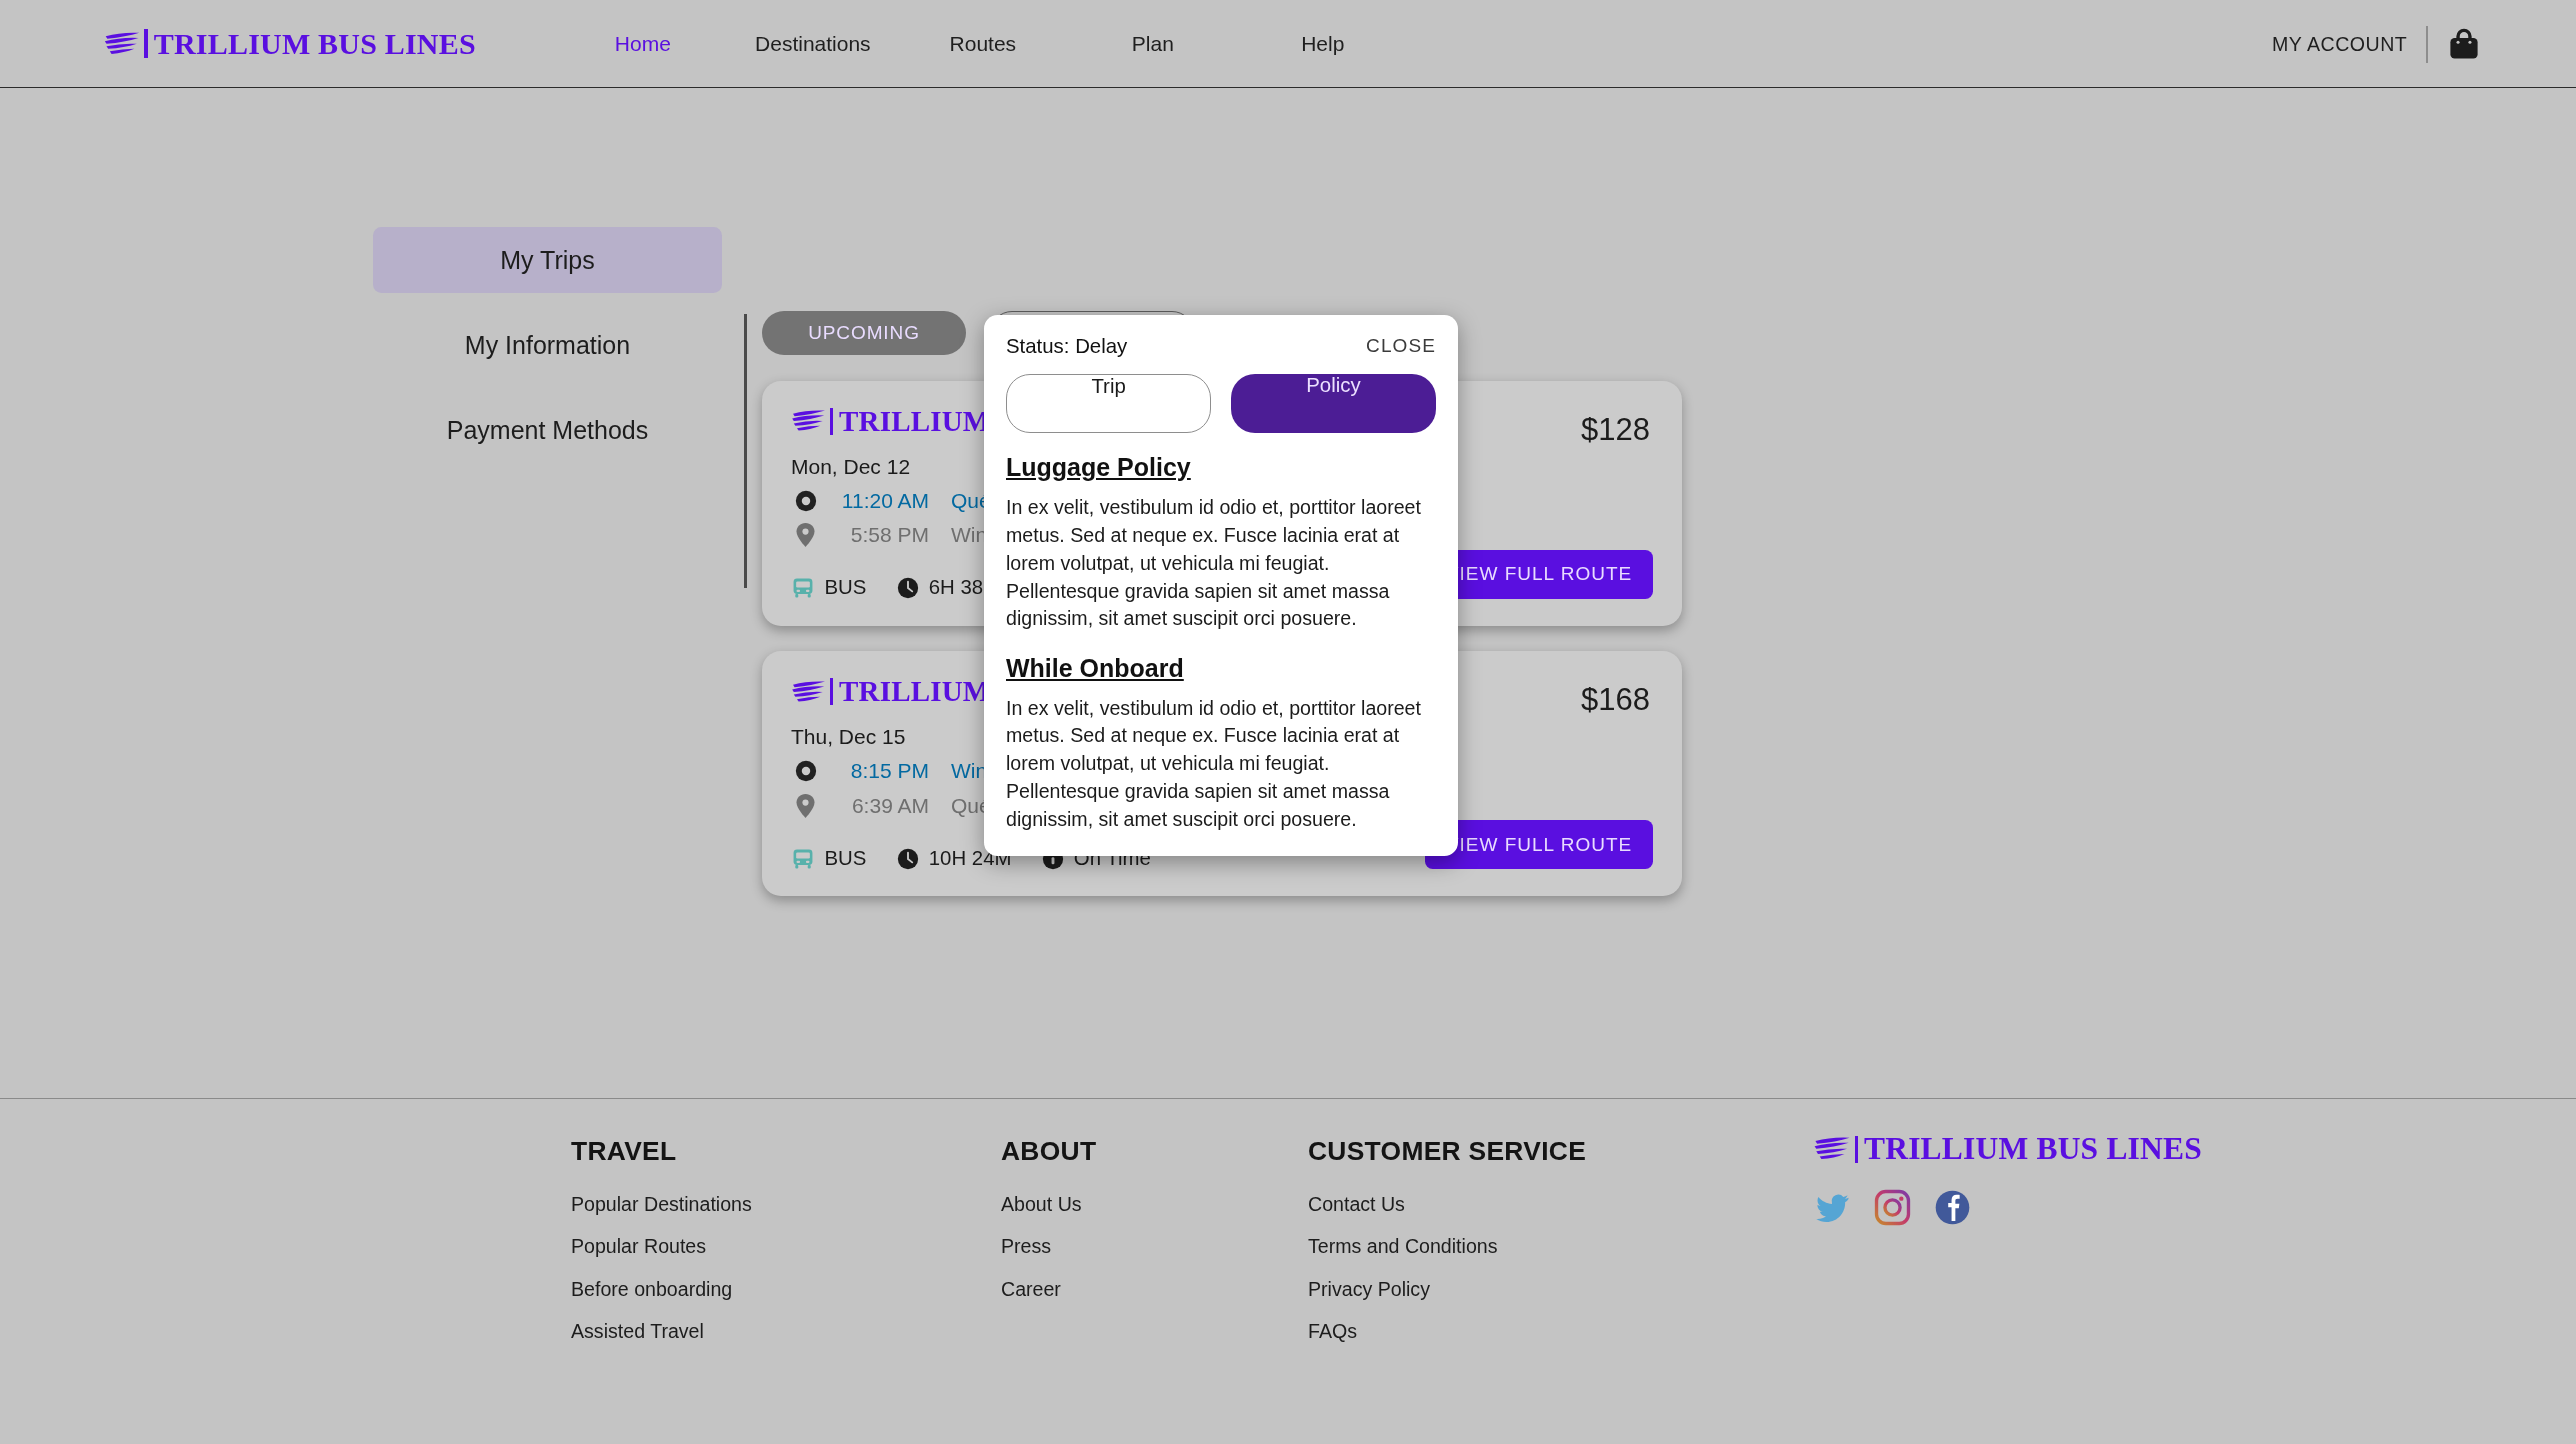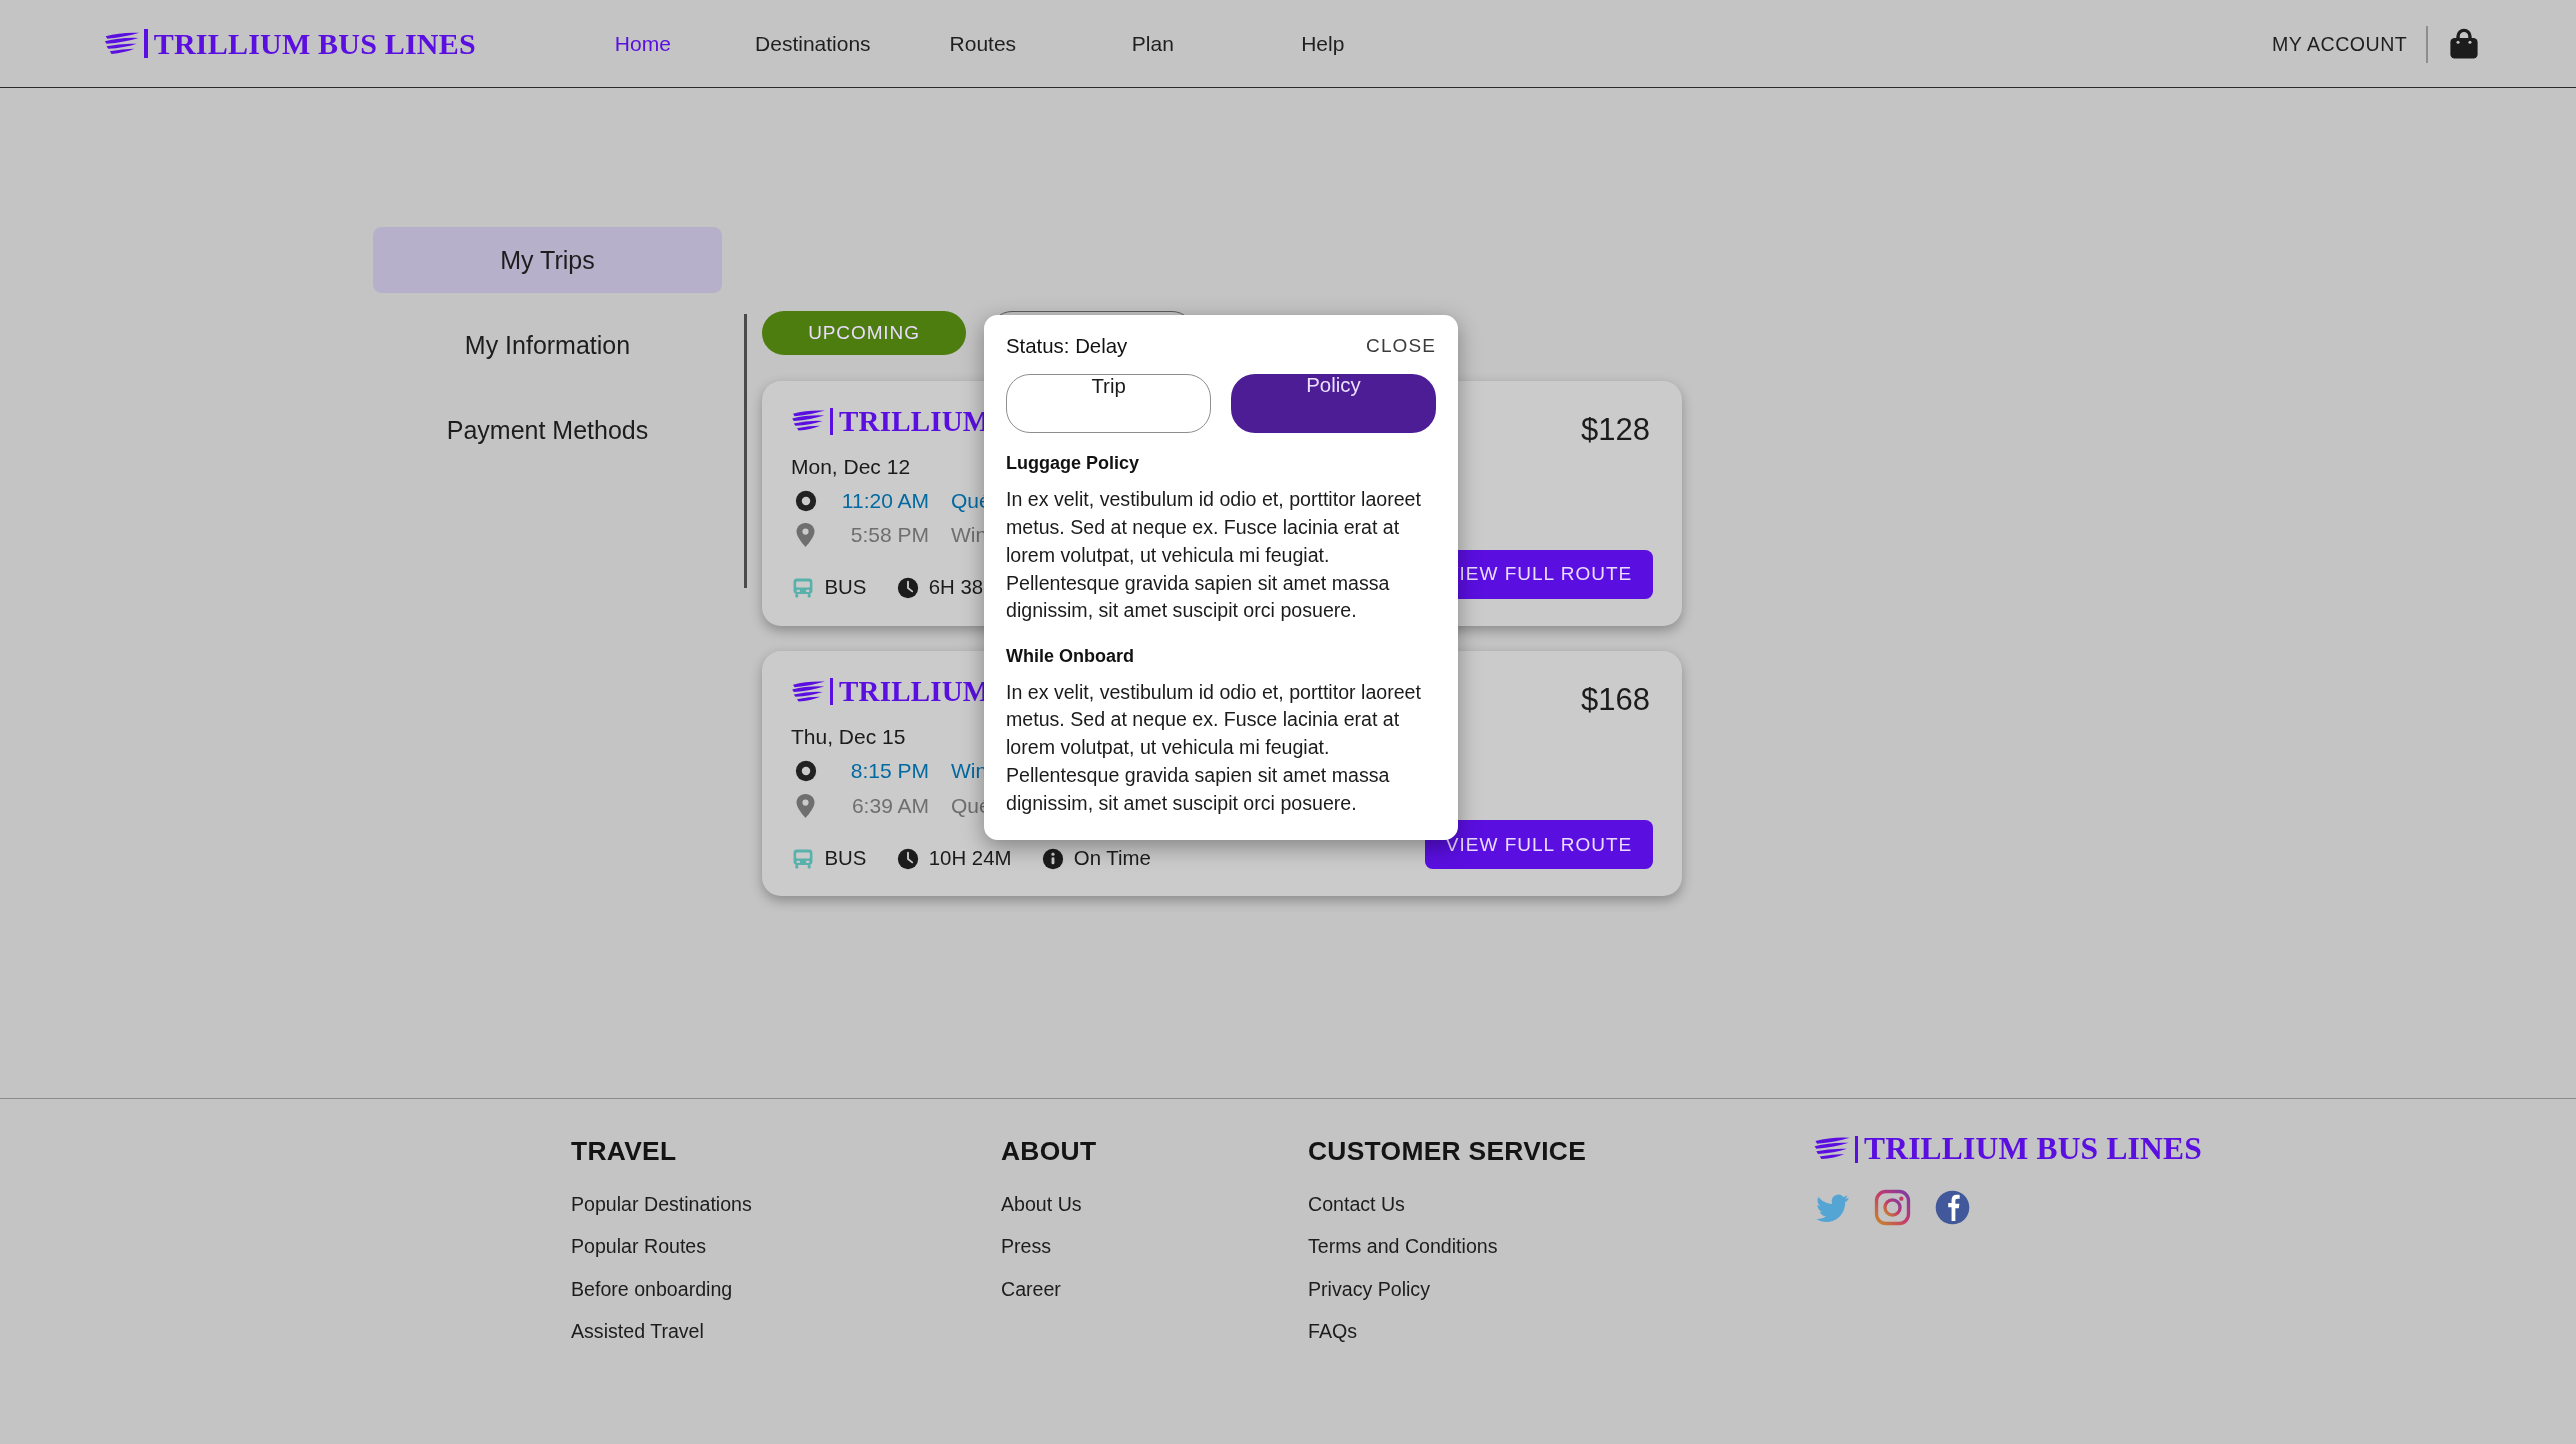--- a/index.html
+++ b/index.html
@@ -59,21 +59,21 @@
   }
 
   .content { position: absolute; left: 762px; top: 223px; width: 1005px; }
 
   .tabs { display: flex; gap: 24px; align-items: center; }
   .tab {
     width: 204px; height: 44px; border-radius: 22px;
     display: flex; align-items: center; justify-content: center;
     font-size: 19px; letter-spacing: 0.9px; cursor: pointer;
   }
-  .tab.active { background: #4d7c0f; color: #e9dcff; border: none; }
+  .tab.active { background: #737373; color: #e9dcff; border: none; }
   .tab.inactive { background: transparent; color: #1a1a1a; border: 1.7px solid #5e5e5e; }
 
   .card {
     position: relative; width: 920px; border-radius: 19px;
     background: #cbcbcb;
     box-shadow: 0 4.3px 12px rgba(0,0,0,0.28);
     padding: 24px 29px 25.6px 29px;
     margin-top: 25.6px;
   }
   .card-logo { display: flex; align-items: center; }
@@ -111,21 +111,21 @@
   .modal-top { display: flex; align-items: flex-start; justify-content: space-between; }
   .modal-status { font-size: 20.4px; color: #111; }
   .modal-close { font-size: 19px; letter-spacing: 1.1px; color: #3b3b3b; cursor: pointer; }
   .modal-tabs { display: flex; gap: 19.6px; margin-top: 15.3px; }
   .mtab {
     width: 209px; height: 59px; border-radius: 24px;
     display: flex; align-items: flex-start; justify-content: center; font-size: 20.4px; cursor: pointer;
   }
   .mtab.off { background: #fff; color: #1a1a1a; border: 1.7px solid #8e8e8e; }
   .mtab.on { background: #4c1d95; color: #ece0ff; border: none; }
-  .modal h4 { font-size: 18px; margin-top: 20.4px; color: #111; font-weight: 700; }
+  .modal h4 { font-size: 25px; margin-top: 20.4px; color: #111; font-weight: 700; text-decoration: underline; }
   .modal p { font-size: 19.6px; line-height: 1.42; margin-top: 12px; color: #1b1b1b; }
 
   
   .footer {
     position: absolute; top: 1098px; left: 0; width: 2576px; height: 347px;
     border-top: 1.7px solid #8a8a8a;
   }
   .fcols { position: absolute; top: 37px; left: 571px; display: flex; }
   .fcol-travel { width: 430px; }
   .fcol-about { width: 307px; }

